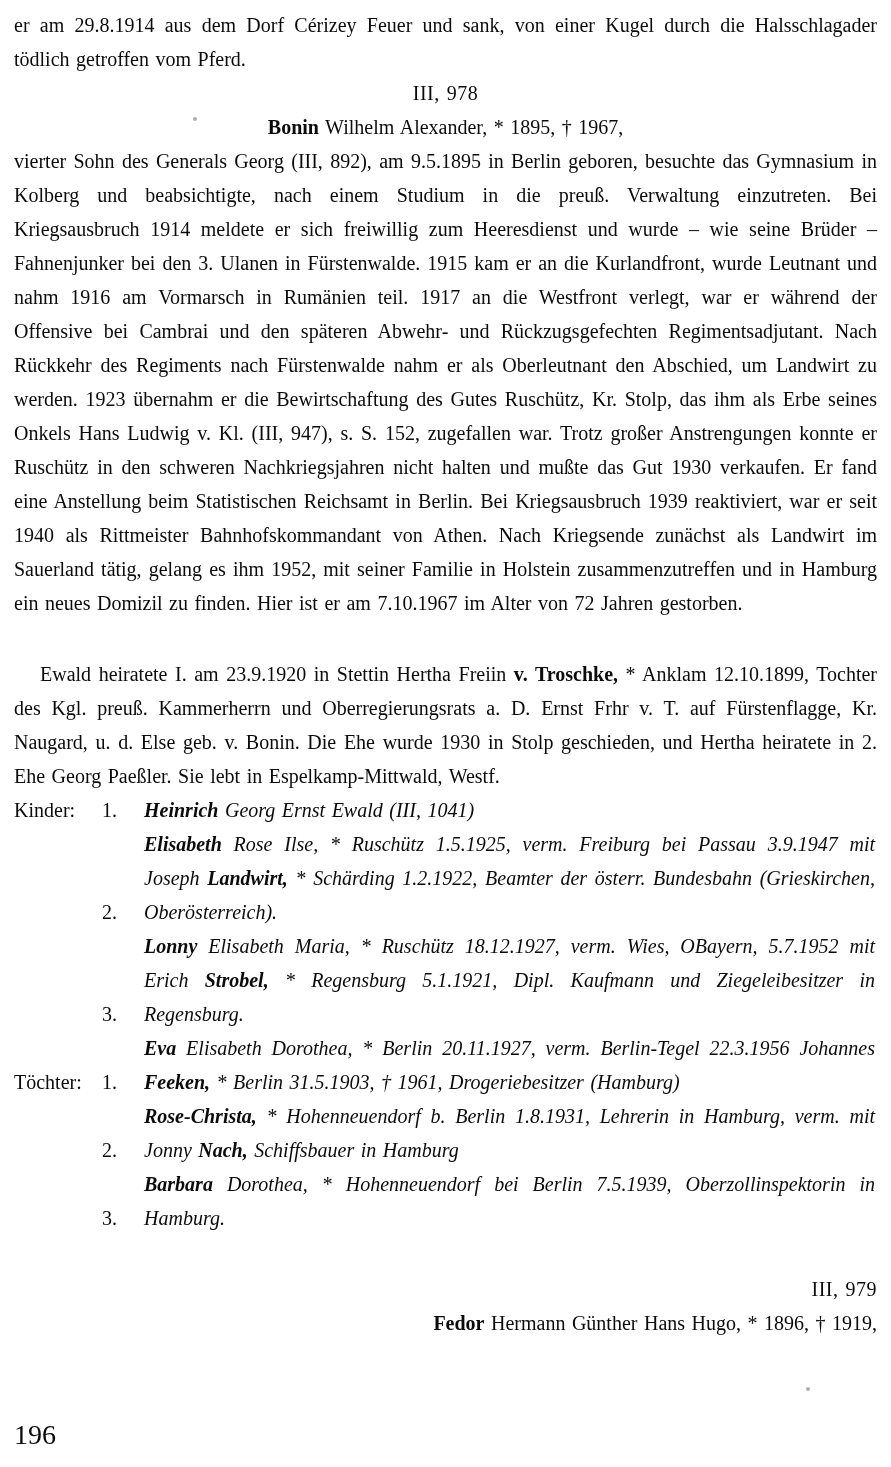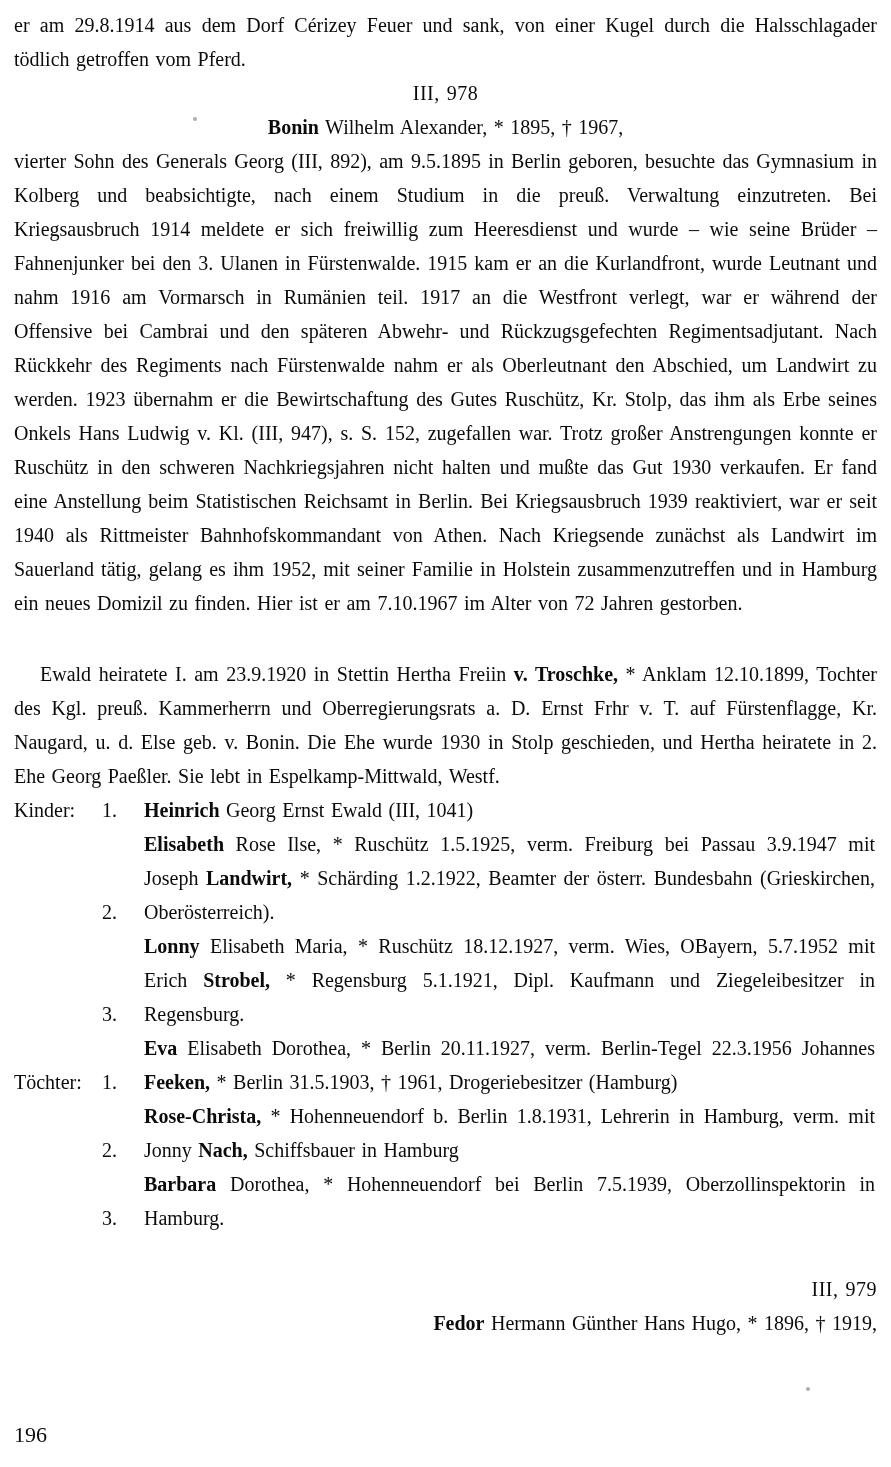--- a/index.html
+++ b/index.html
@@ -19,24 +19,24 @@
   .justify{text-align:justify;}
   .indent{text-indent:26px;margin-top:37px;}
   .b{font-weight:bold;}
   .section-heading{text-align:center;}
   .sec-id{letter-spacing:0.5px;}
   .sec-title{margin-top:0;}
   .body-para{}
   .reclist-row{display:flex;align-items:flex-end;}
   .rl-label{flex:0 0 88px;}
   .rl-num{flex:0 0 42px;}
-  .rl-text{flex:1 1 auto;text-align:justify;padding-right:2px;}
+  .rl-text{flex:1 1 auto;text-align:justify;padding-right:2px;font-style:italic;}
   .page-number{
     position:absolute;left:14px;top:1422px;
-    font-size:22px;line-height:26px;
+    font-size:28px;line-height:26px;
   }
   .scan-artifact{
     position:absolute;width:4px;height:4px;border-radius:50%;
     background:#6a6a6a;opacity:0.55;
   }
   .sa-1{left:193px;top:117px;}
   .sa-2{left:806px;top:1387px;}
 </style>
 </head>
 <body>

